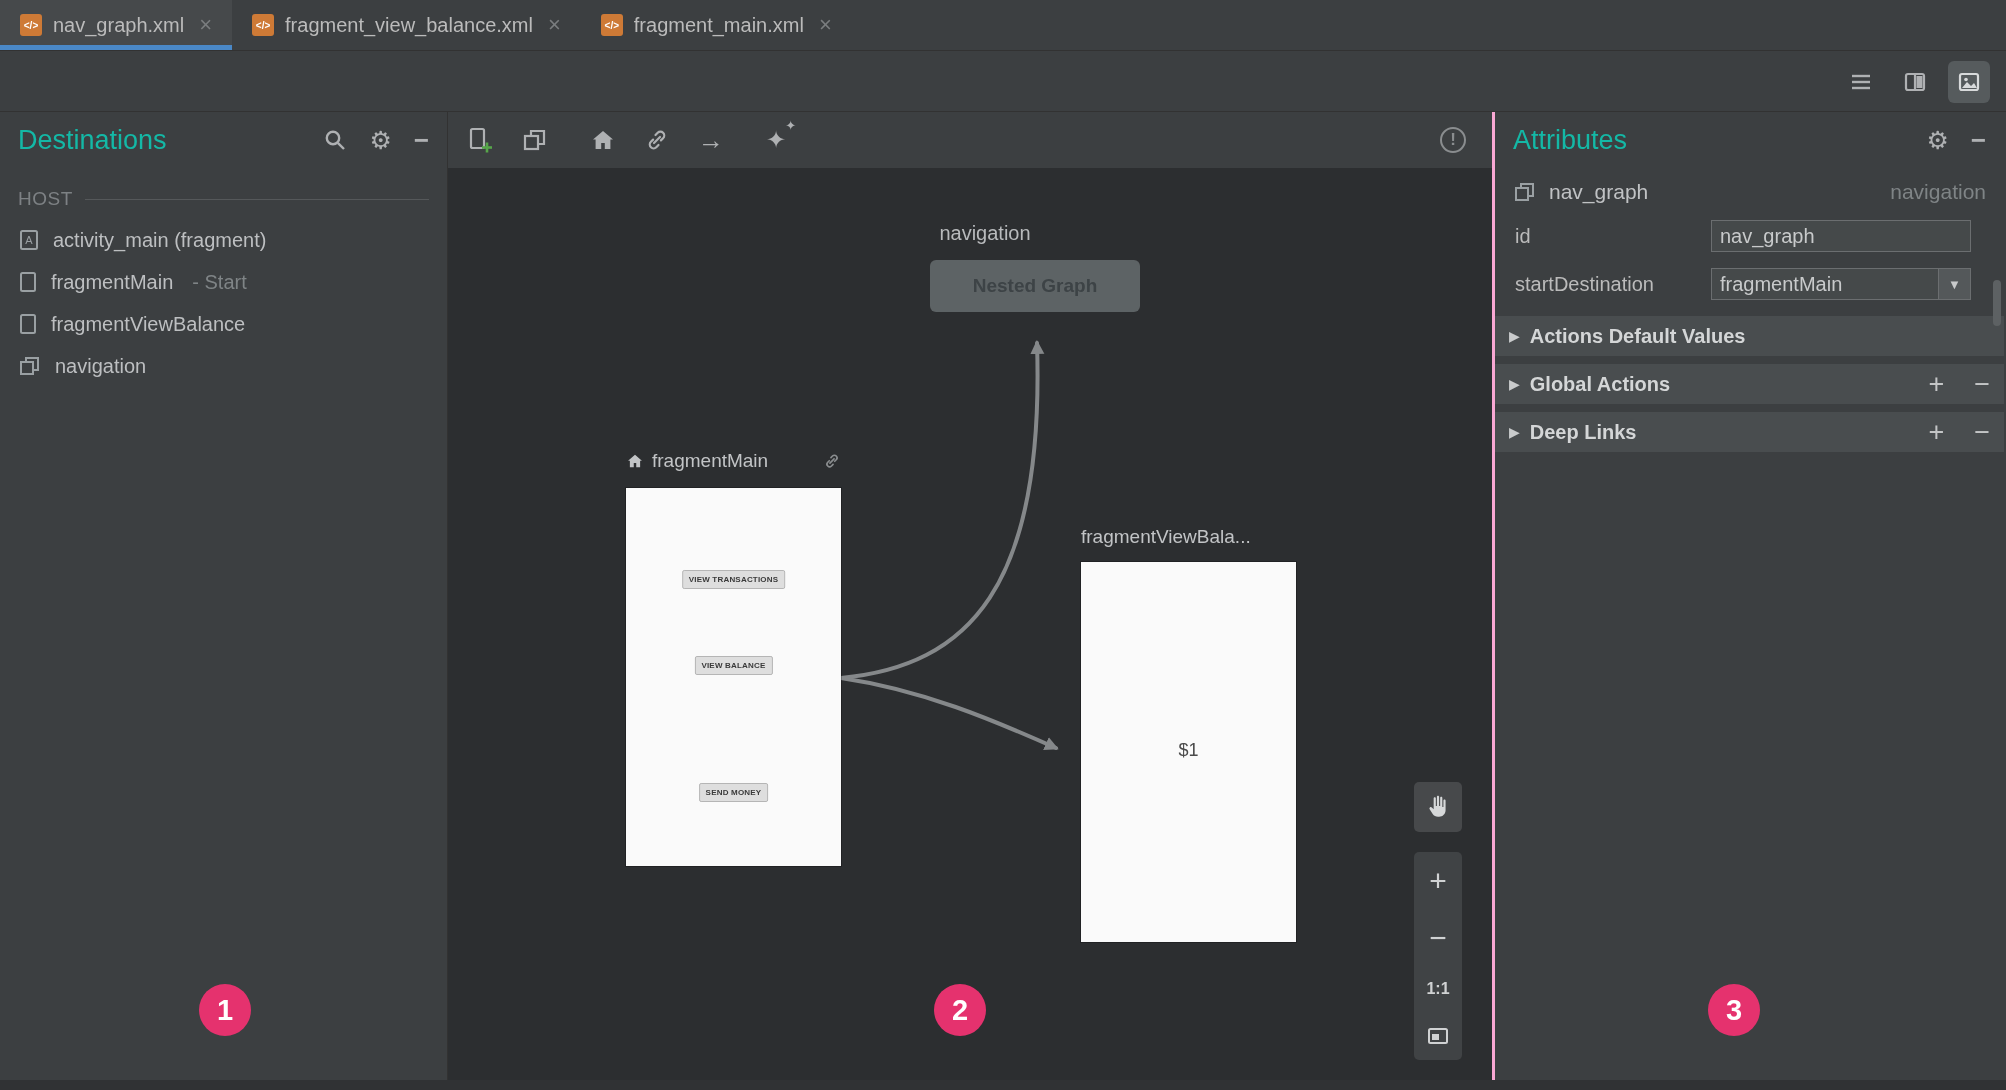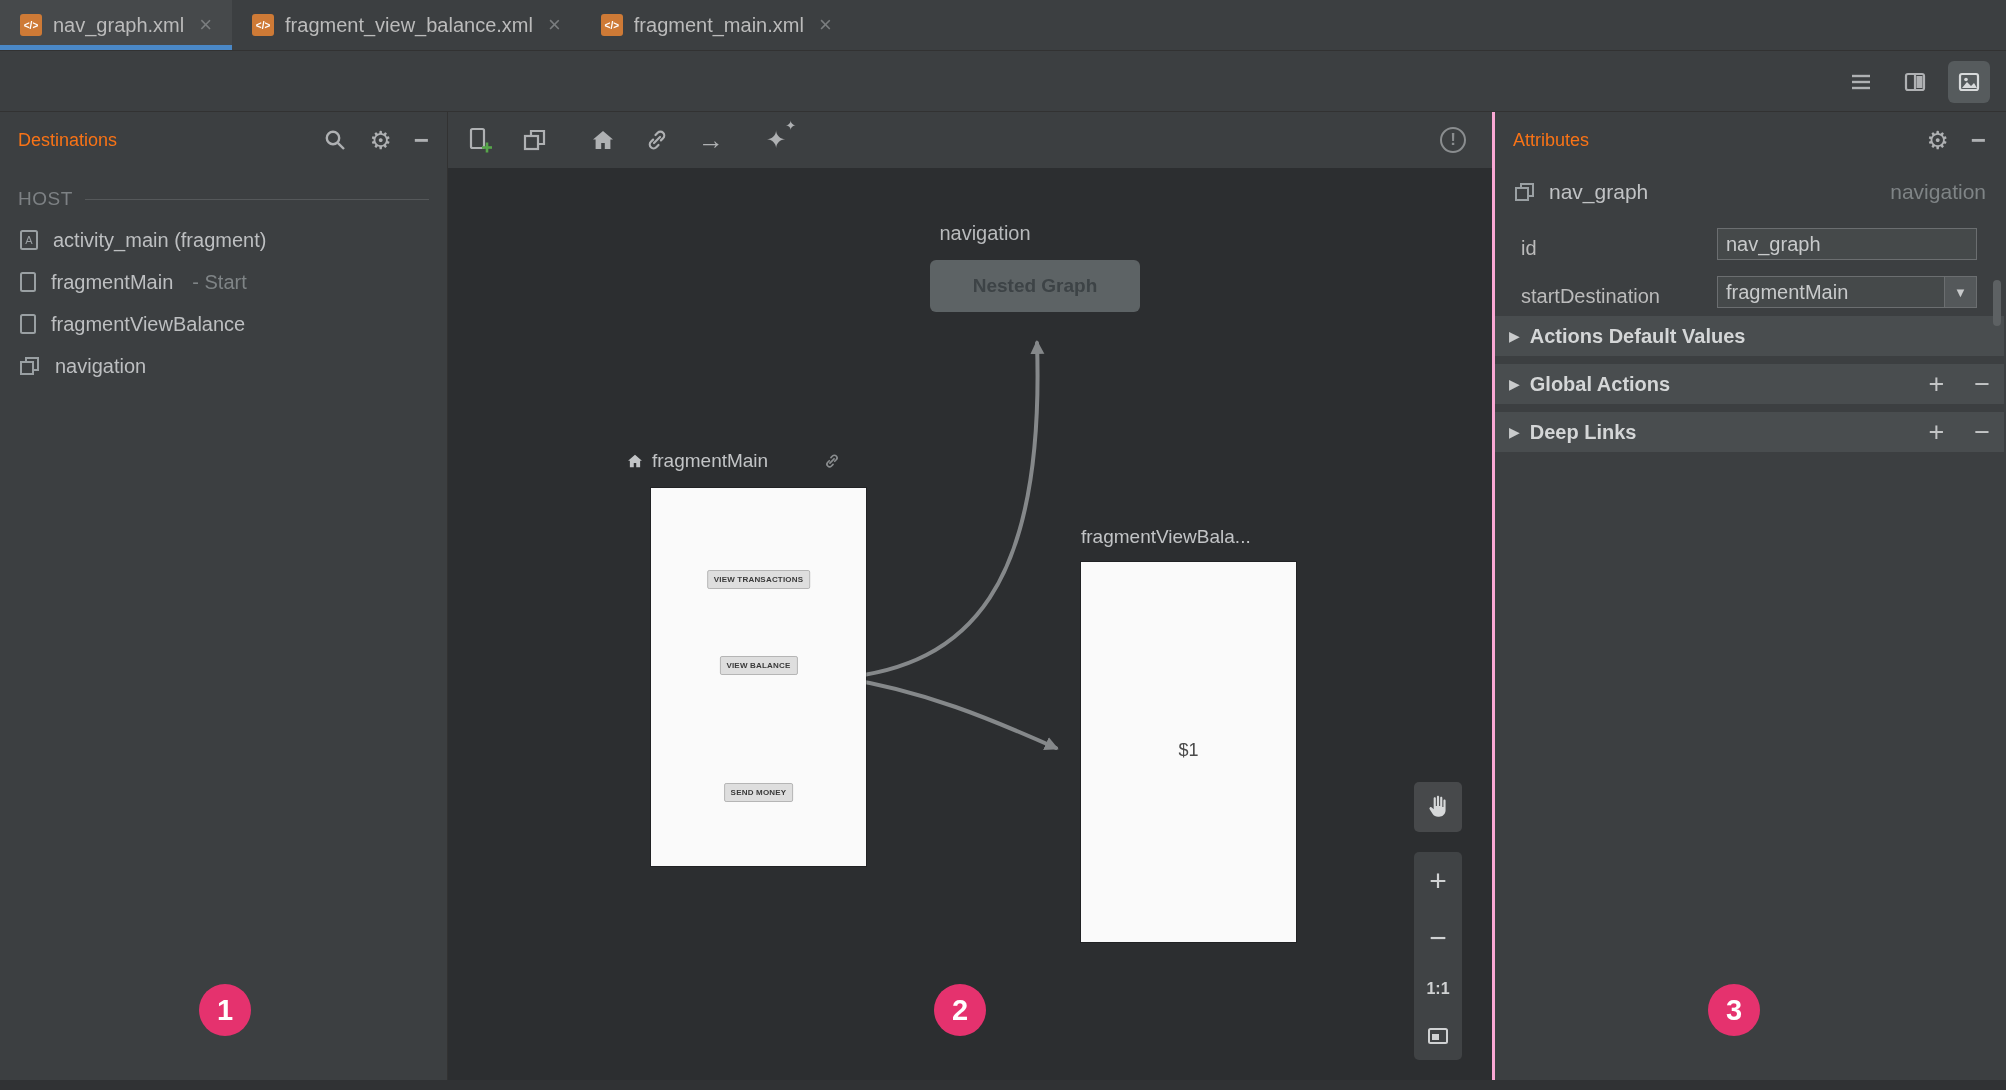--- a/index.html
+++ b/index.html
@@ -25,21 +25,21 @@
   .vm-btn { width:42px; height:42px; display:flex; align-items:center; justify-content:center; border-radius:6px; }
   .vm-btn.selected { background:#565b5d; }
 
   
   .main { display:flex; height:978px; }
   .left-panel { width:448px; border-right:1px solid #323232; background:#3c3f41; position:relative; }
   .center-panel { width:1044px; position:relative; background:#3c3f41; }
   .right-panel { width:512px; border-left:3px solid #f9a8d4; background:#3c3f41; position:relative; }
 
   .panel-header { height:56px; display:flex; align-items:center; padding:0 18px; gap:22px; }
-  .panel-title { font-size:18px; color:#f97316; flex:1; }
+  .panel-title { font-size:27px; color:#14b8a6; flex:1; }
   .hicon { color:#afb1b3; font-size:25px; line-height:1; }
   .minus-glyph { font-size:26px; font-weight:bold; color:#afb1b3; line-height:1; }
 
   
   .dest-content { padding:6px 18px; }
   .group-row { display:flex; align-items:center; color:#7d8184; font-size:19px; letter-spacing:.5px; margin-top:14px; }
   .group-row .rule { flex:1; height:1px; background:#55585a; margin-left:12px; }
   .dest-item { display:flex; align-items:center; gap:13px; margin:18px 0; font-size:20px; color:#bdbfc1; }
   .dest-item .suffix { color:#7f8486; margin-left:6px; }
   .li-icon { flex:none; display:flex; }
@@ -63,38 +63,38 @@
   .nested-title { position:absolute; left:437px; top:54px; width:200px; text-align:center; font-size:20px; color:#b8babc; }
   .nested-box { position:absolute; left:482px; top:92px; width:210px; height:52px; background:#5d6365; border-radius:6px;
     display:flex; align-items:center; justify-content:center; font-size:19px; font-weight:bold; color:#3d4346; }
 
   .dest-header { position:absolute; height:26px; display:flex; align-items:center; font-size:19px; color:#c2c4c6; }
   .main-header { left:178px; top:280px; width:215px; justify-content:space-between; }
   .main-header .hname { display:flex; align-items:center; gap:8px; }
   .balance-header { left:633px; top:356px; width:215px; }
 
   .phone-frame { position:absolute; background:#fafafa; box-shadow:0 0 0 1px rgba(0,0,0,.25); }
-  .frame-main { left:178px; top:320px; width:215px; height:378px;margin-left:25px; }
+  .frame-main { left:178px; top:320px; width:215px; height:378px; }
   .frame-balance { left:633px; top:394px; width:215px; height:380px; }
   .mini-btn { position:absolute; left:50%; transform:translateX(-50%); background:#dedede; border:1px solid #b5b5b5;
     color:#3a3a3a; font-size:8px; font-weight:bold; letter-spacing:.2px; padding:4px 6px; border-radius:2px; white-space:nowrap; }
   .balance-amount { position:absolute; left:0; width:100%; top:178px; text-align:center; font-size:18px; color:#4a4a4a; }
 
   .hand-btn { position:absolute; left:966px; top:614px; width:48px; height:50px; background:#47494b; border-radius:5px;
     display:flex; align-items:center; justify-content:center; }
   .zoom-col { position:absolute; left:966px; top:684px; width:48px; height:208px; background:#404345; border-radius:5px;
     display:flex; flex-direction:column; align-items:center; justify-content:space-around; color:#d0d2d3; }
   .zoom-glyph { font-size:30px; line-height:1; color:#d0d2d3; }
   .zoom-ratio { font-size:16px; font-weight:bold; color:#d0d2d3; }
 
   
   .component-row { display:flex; align-items:center; gap:12px; padding:12px 18px 8px; }
   .component-name { font-size:21px; color:#c0c2c4; }
   .component-type { margin-left:auto; color:#7f8486; font-size:21px; }
-  .field-row { display:flex; align-items:flex-end; height:48px; padding:0 26px; }
+  .field-row { display:flex; align-items:center; height:48px; padding:0 20px; }
   .field-label { width:196px; font-size:20px; color:#bbbbbb; }
   .field-input { width:260px; height:32px; background:#45494a; border:1px solid #6b6e70; color:#c8cacb;
     font-size:20px; padding:0 8px; font-family:"Liberation Sans","DejaVu Sans",sans-serif; }
   .combo { width:260px; height:32px; background:#45494a; border:1px solid #6b6e70; display:flex; align-items:center; }
   .combo-value { flex:1; font-size:20px; color:#c8cacb; padding:0 8px; }
   .combo-arrow { width:32px; height:100%; background:#54585a; border-left:1px solid #6b6e70;
     display:flex; align-items:center; justify-content:center; font-size:13px; color:#c8cacb; }
   .section-bar { height:40px; background:#494d4f; display:flex; align-items:center; padding:0 14px; margin-top:8px; }
   .section-bar:first-of-type { margin-top:12px; }
   .sec-tri { font-size:14px; color:#c9cbcc; margin-right:10px; }

